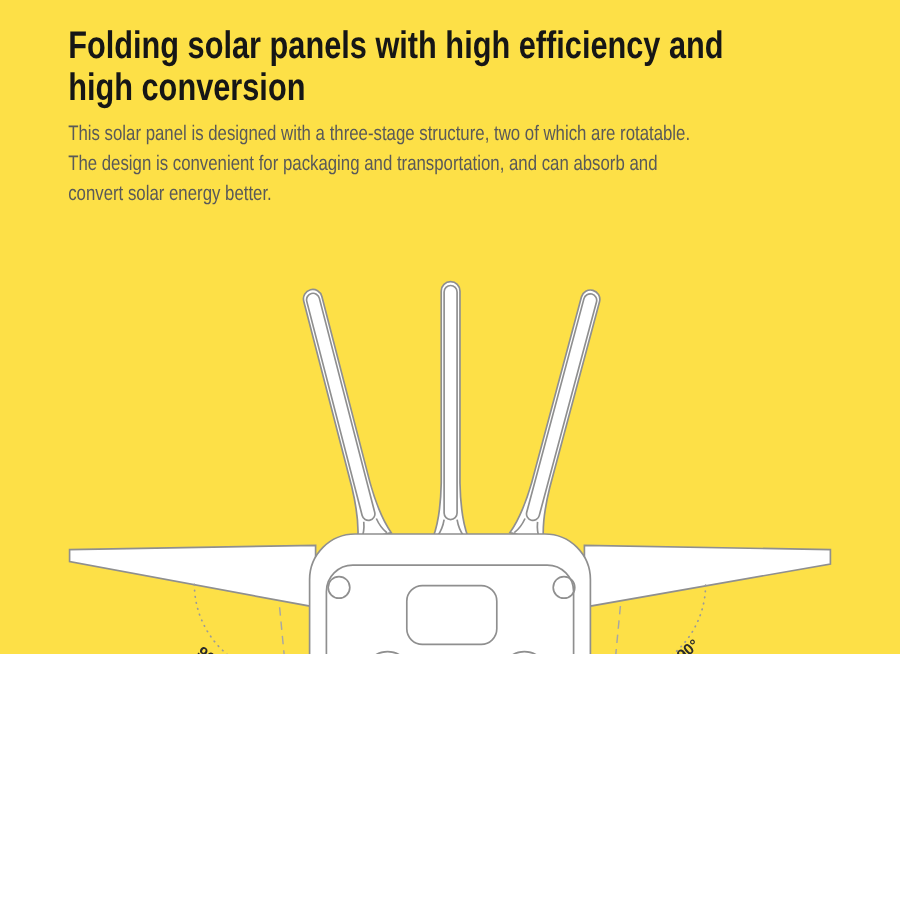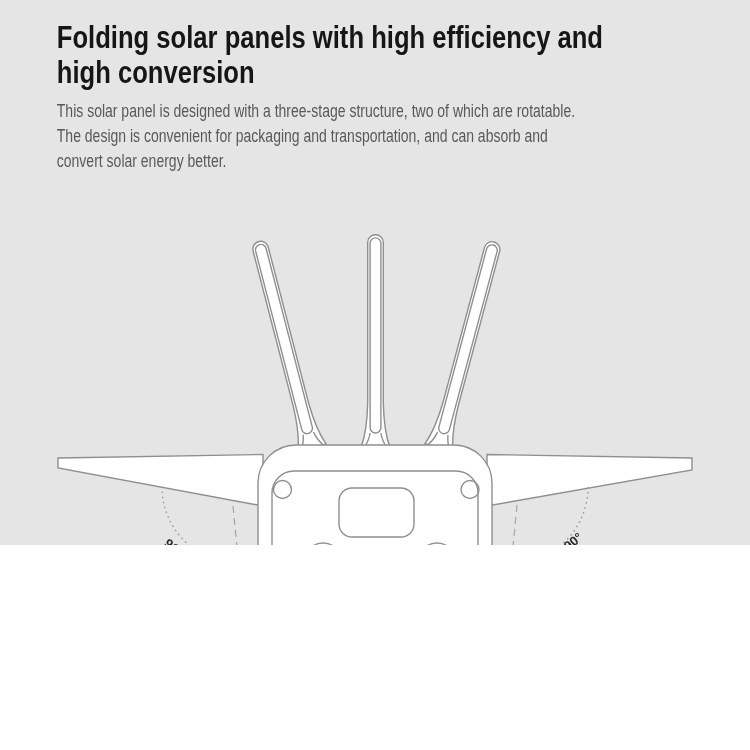--- a/index.html
+++ b/index.html
@@ -1,20 +1,20 @@
 <!DOCTYPE html>
 <html><head>
 <meta charset="utf-8">
 <style>
   html, body { margin: 0; padding: 0; background: #ffffff; }
   .page {
     position: relative;
     width: 750px;
     height: 545px;
-    background: #e5e5e5;
+    background: #fde047;
     overflow: hidden;
     font-family: "Liberation Sans", "DejaVu Sans", sans-serif;
   }
   .header {
     position: absolute;
     top: 0; left: 0;
     width: 940px;
     transform: scaleX(0.80);
     transform-origin: 0 0;
   }

